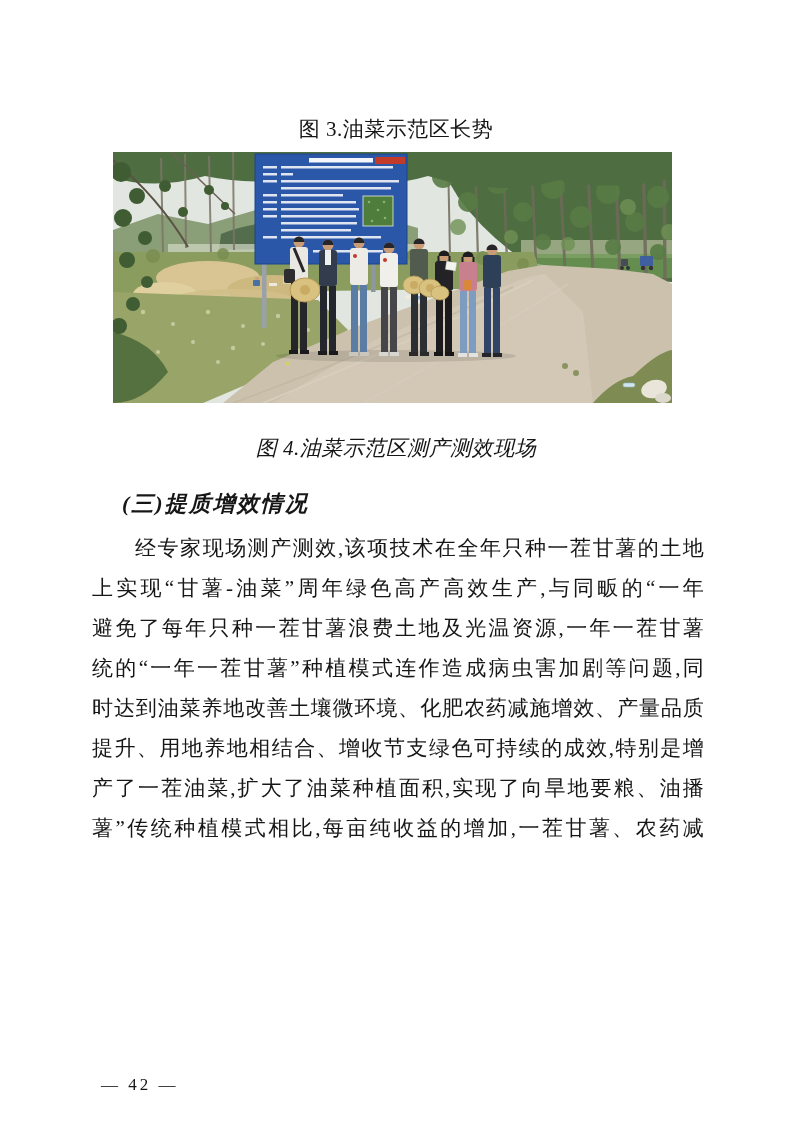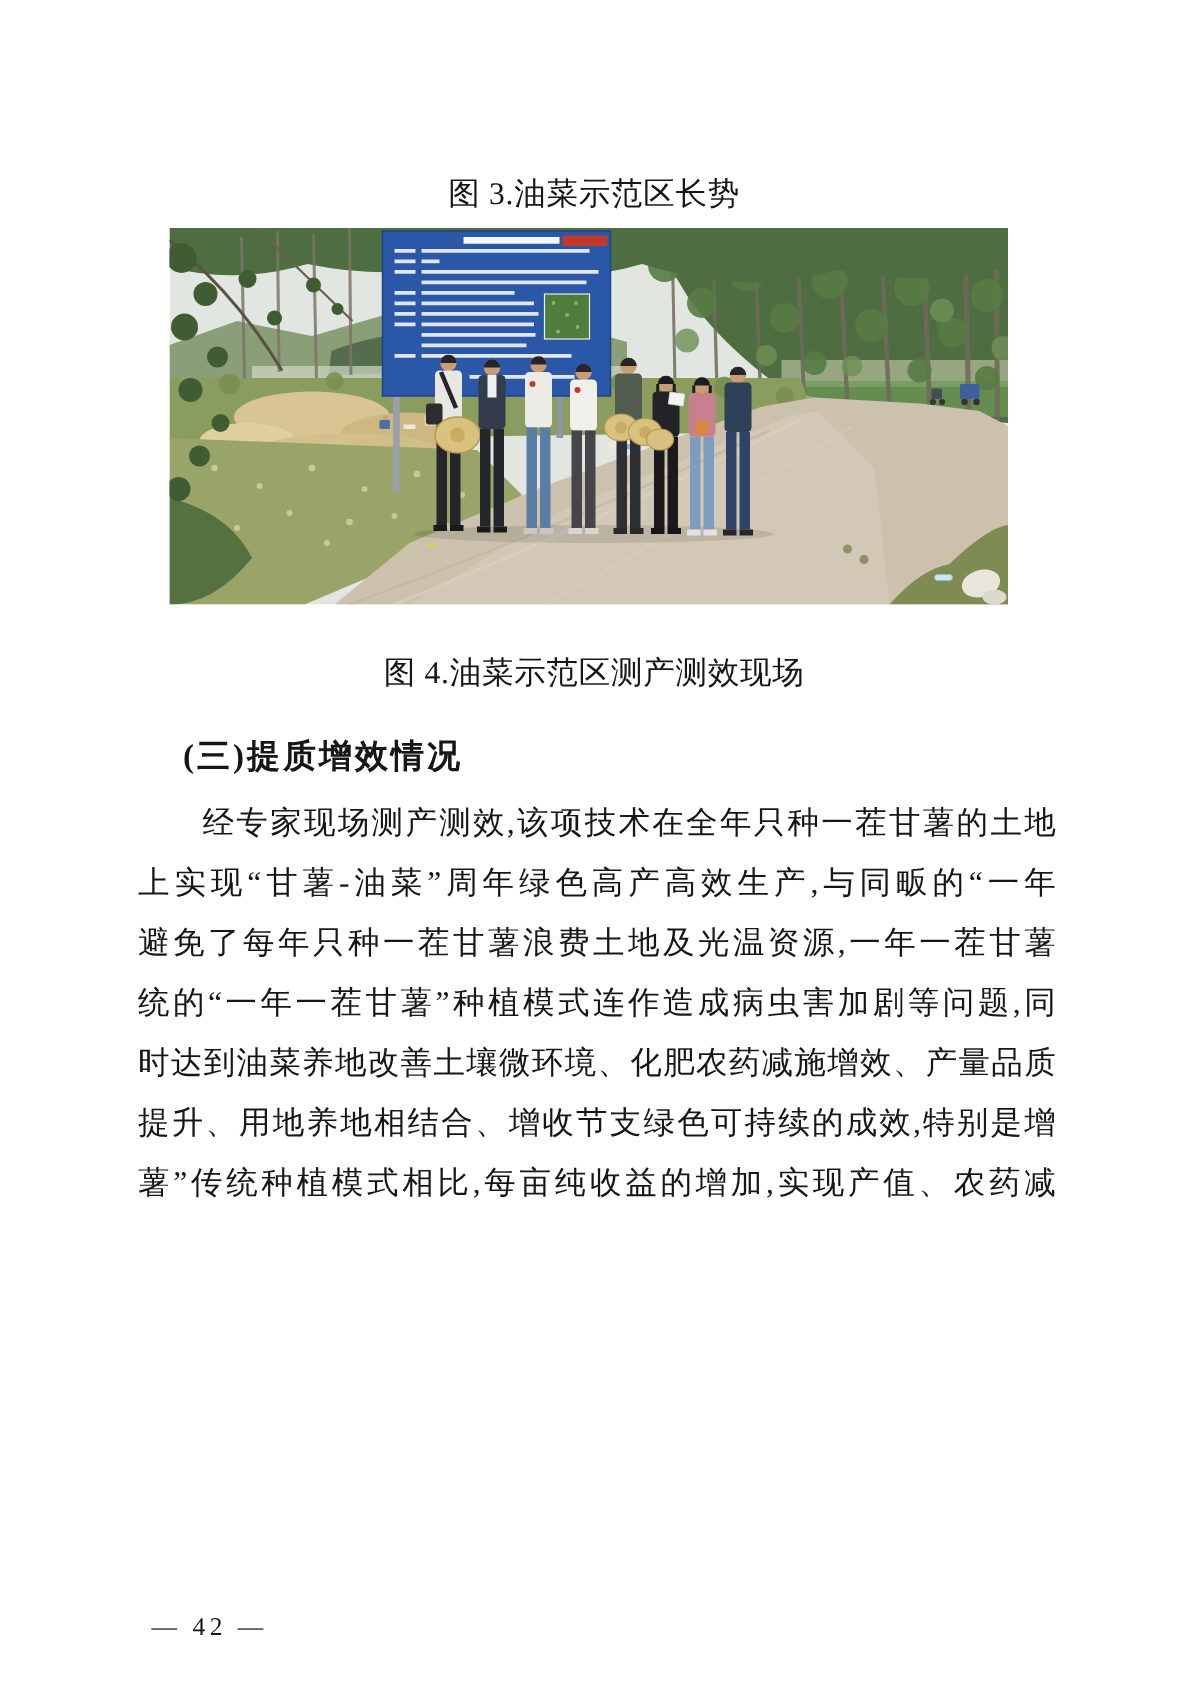--- a/index.html
+++ b/index.html
@@ -6,28 +6,28 @@
   .page {
     position:relative; width:792px; height:1122px; background:#ffffff;
     font-family:"Liberation Serif","DejaVu Serif",serif; color:#161616;
     overflow:hidden;
   }
   .caption {
     position:absolute; left:0; width:100%; text-align:center;
     font-size:21px; line-height:30px; letter-spacing:0.5px;
   }
   .caption-fig3 { top:114px; }
-  .caption-fig4 { top:433px; }
+  .caption-fig4 { top:433px;font-style:italic; }
   .photo-frame {
     position:absolute; left:113px; top:152px; width:559px; height:251px;
   }
   .photo-frame svg { display:block; width:559px; height:251px; }
   .section-heading {
     position:absolute; left:122px; top:489px; margin:0;
-    font-size:22px; font-weight:bold; letter-spacing:2px; line-height:30px;
+    font-size:22px; font-weight:bold; letter-spacing:2px; line-height:30px;font-style:italic;
   }
   .para {
     position:absolute; left:92px; top:528px; width:612px;font-family:Liberation Serif, serif;
   }
   .para-line {
     font-size:21px; line-height:40px; height:40px;
     text-align:justify; text-align-last:justify;
     letter-spacing:0.2px;
   }
   .para-line:first-child { text-indent:43px; }
@@ -354,18 +354,19 @@
 
   <h3 class="section-heading">(三)提质增效情况</h3>
 
   <div class="para">
       <div class="para-line">经专家现场测产测效,该项技术在全年只种一茬甘薯的土地</div>
       <div class="para-line">上实现“甘薯-油菜”周年绿色高产高效生产,与同畈的“一年</div>
       <div class="para-line">避免了每年只种一茬甘薯浪费土地及光温资源,一年一茬甘薯</div>
       <div class="para-line">统的“一年一茬甘薯”种植模式连作造成病虫害加剧等问题,同</div>
       <div class="para-line">时达到油菜养地改善土壤微环境、化肥农药减施增效、产量品质</div>
       <div class="para-line">提升、用地养地相结合、增收节支绿色可持续的成效,特别是增</div>
-      <div class="para-line">薯”传统种植模式相比,每亩纯收益的增加,实现产值、农药减</div>
+      <div class="para-line">产了一茬油菜,扩大了油菜种植面积,实现了向旱地要粮、油播</div>
+      <div class="para-line">薯”传统种植模式相比,每亩纯收益的增加,一茬甘薯、农药减</div>
     </div>
 
   <div class="page-number">— 42 —</div>
 
 </div>
 
 </body></html>

